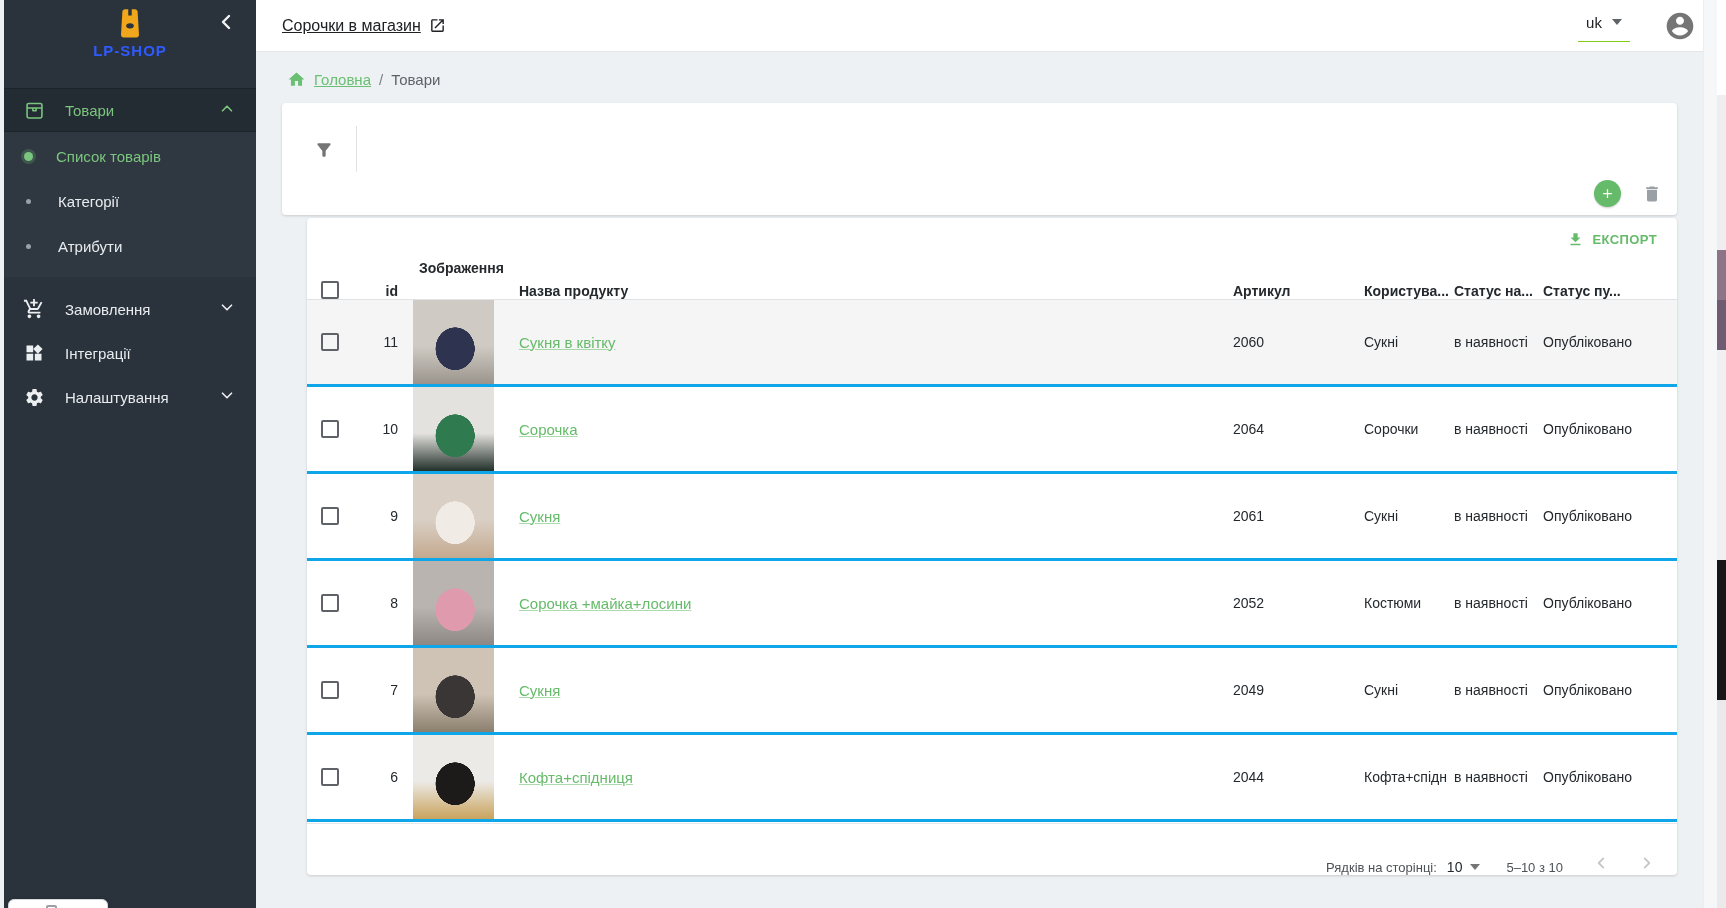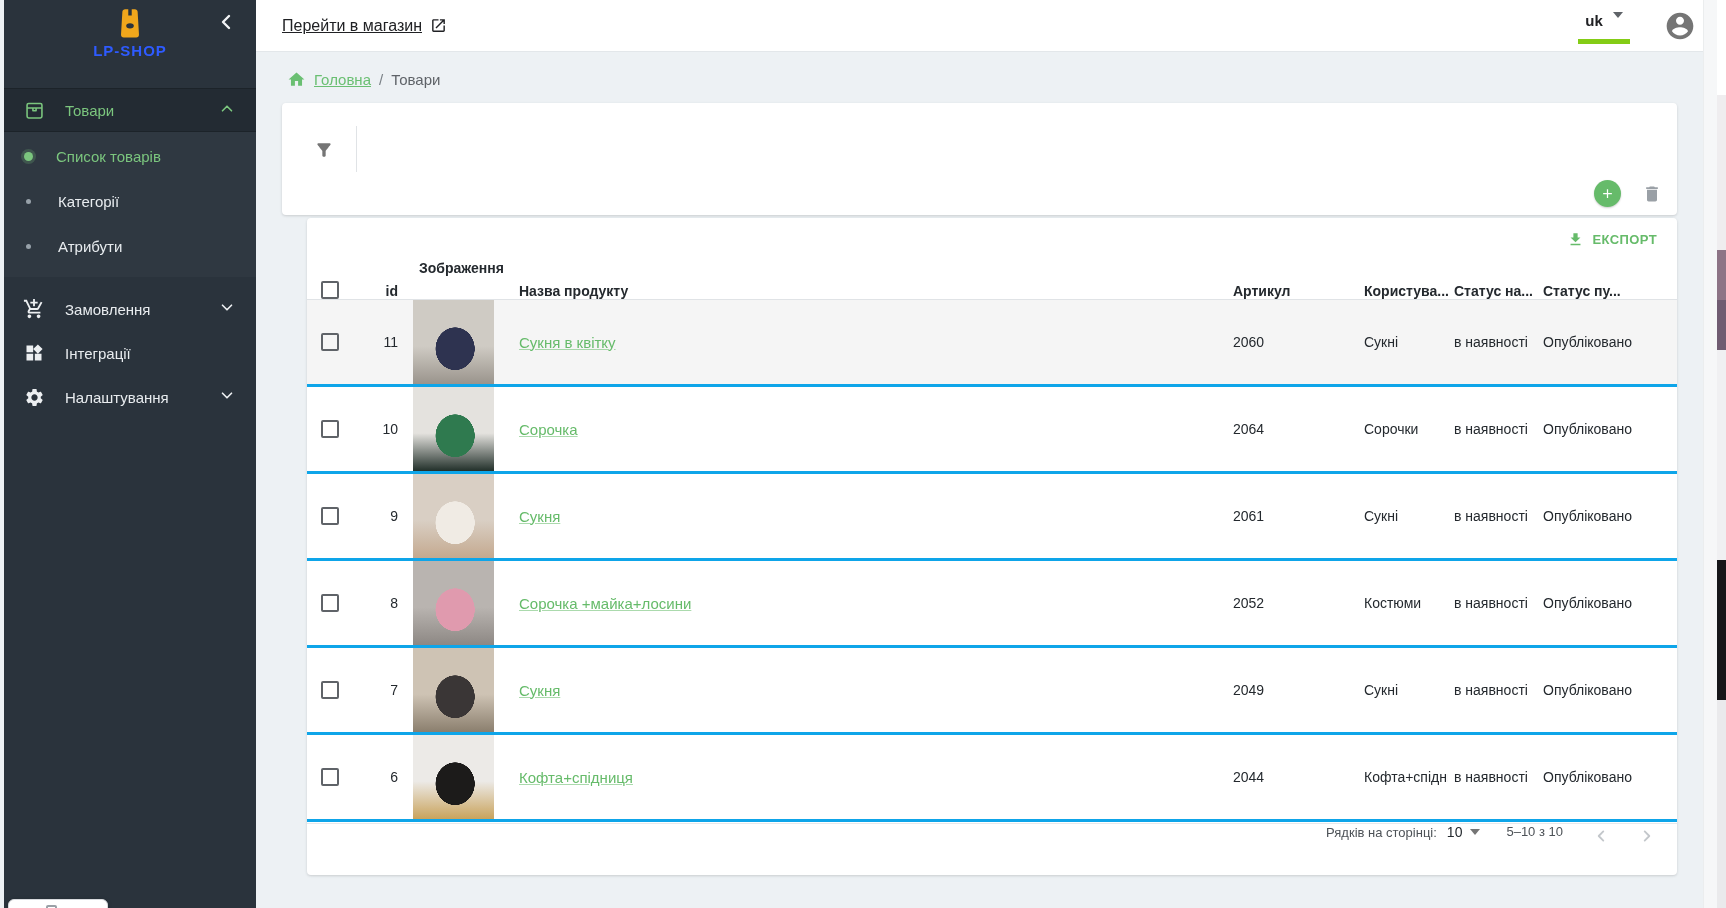--- a/index.html
+++ b/index.html
@@ -24,21 +24,21 @@
   .sub-item .dot { width:5px; height:5px; border-radius:50%; background:#97a1a9; margin-right:27px; flex:0 0 auto; }
   .sub-item.active { color:#7bc67e; }
   .sub-item.active .dot { width:9px; height:9px; background:#7bc67e; box-shadow:0 0 0 3px rgba(123,198,126,0.22); margin-right:23px; margin-left:-2px; }
   .nav-gap { height:10px; }
 
   
   .main { position:absolute; left:256px; top:0; width:1470px; height:908px; }
   .topbar { position:relative; height:52px; background:#ffffff; border-bottom:1px solid #e3e7ea; display:flex; align-items:center; padding:0 30px 0 26px; }
   .store-link { display:flex; align-items:center; gap:8px; color:#202124; font-size:16px; text-decoration:underline; cursor:pointer; font-weight:500; }
   .topbar-right { margin-left:auto; display:flex; align-items:center; gap:34px; }
-  .lang-select { position:relative; display:flex; align-items:flex-start; gap:10px; cursor:pointer; padding:4px 2px 10px 2px; border-bottom:5px solid #84cc16; min-width:52px; justify-content:center;font-weight:bold; }
+  .lang-select { position:relative; display:flex; align-items:center; gap:10px; cursor:pointer; padding:4px 2px 10px 2px; border-bottom:1px solid #84cc16; min-width:52px; justify-content:center; }
   .lang-select .lang-label { font-size:15px; color:#202124; }
   .caret-down { width:0; height:0; border-left:5px solid transparent; border-right:5px solid transparent; border-top:6px solid #5f6368; }
   .avatar-btn { width:32px; height:32px; cursor:pointer; }
 
   
   .content { position:relative; height:856px; }
   .breadcrumb { display:flex; align-items:center; gap:8px; padding:14px 0 0 31px; font-size:15px; height:40px; }
   .breadcrumb .home-ico { display:flex; }
   .bc-link { color:#6abf72; text-decoration:underline; cursor:pointer; }
   .bc-sep { color:#7a8086; }
@@ -68,21 +68,21 @@
   .c-ucat { flex:0 0 90px;margin-left:41px; }
   .c-stock{ flex:0 0 89px; }
   .c-pub  { flex:0 0 140px; }
   .checkbox { width:18px; height:18px; border:2px solid #5f6368; border-radius:2px; background:transparent; display:inline-block; cursor:pointer; }
   .thumb { width:81px; height:100%; margin-left:5px;
            background:
              radial-gradient(ellipse 40% 42% at 52% 58%, var(--c) 0 60%, rgba(0,0,0,0) 61%),
              linear-gradient(180deg, var(--a) 0 55%, var(--b) 100%); }
   .plink { color:#66bb6a; text-decoration:underline; text-decoration-color:rgba(102,187,106,0.55); cursor:pointer; font-size:15px; }
 
-  .pagination { margin-top:auto; height:52px; border-top:1px solid #e6e9eb; display:flex; align-items:flex-start; justify-content:flex-end; padding-right:18px; gap:26px; flex:0 0 auto; font-size:13px; color:#4d5257; }
+  .pagination { margin-top:auto; height:52px; border-top:1px solid #e6e9eb; display:flex; align-items:flex-end; justify-content:flex-end; padding-right:18px; gap:26px; flex:0 0 auto; font-size:13px; color:#4d5257; }
   .rpp { display:flex; align-items:center; gap:10px; }
   .rpp-select { display:flex; align-items:center; gap:8px; cursor:pointer; font-size:14px; color:#24292e; }
   .rpp-select .caret-down { border-top-color:#757575; }
   .page-nav { display:flex; align-items:center; gap:22px; }
   .pchev { width:24px; height:24px; display:flex; align-items:center; justify-content:center; color:#c3c7cb; cursor:default; }
 
   
   .scroll-track { position:absolute; left:1703px; top:0; width:14px; height:908px; background:#f6f7f8; border-left:1px solid #ebedee; z-index:6; }
   .edge-strip { position:absolute; left:1717px; top:0; width:9px; height:908px; z-index:7; }
   .edge-strip .b1{position:absolute;top:0;height:95px;width:9px;background:#ffffff;}
@@ -179,21 +179,21 @@
               <path d="M6 9l6 6 6-6" fill="none" stroke="#eceff1" stroke-width="2.2" stroke-linecap="round" stroke-linejoin="round"></path>
             </svg>
         </span>
       </div>
     </nav>
   </aside>
 
   <div class="main">
     <header class="topbar">
       <a class="store-link">
-        <span>Перейти в магазин</span>
+        <span>Сорочки в магазин</span>
         <svg width="17" height="17" viewBox="0 0 24 24">
           <path fill="#202124" d="M19 19H5V5h7V3H5c-1.11 0-2 .9-2 2v14c0 1.1.89 2 2 2h14c1.1 0 2-.9 2-2v-7h-2v7zM14 3v2h3.59l-9.83 9.83 1.41 1.41L19 6.41V10h2V3h-7z"></path>
         </svg>
       </a>
       <div class="topbar-right">
         <div class="lang-select">
           <span class="lang-label">uk</span>
           <span class="caret-down"></span>
         </div>
         <div class="avatar-btn">

